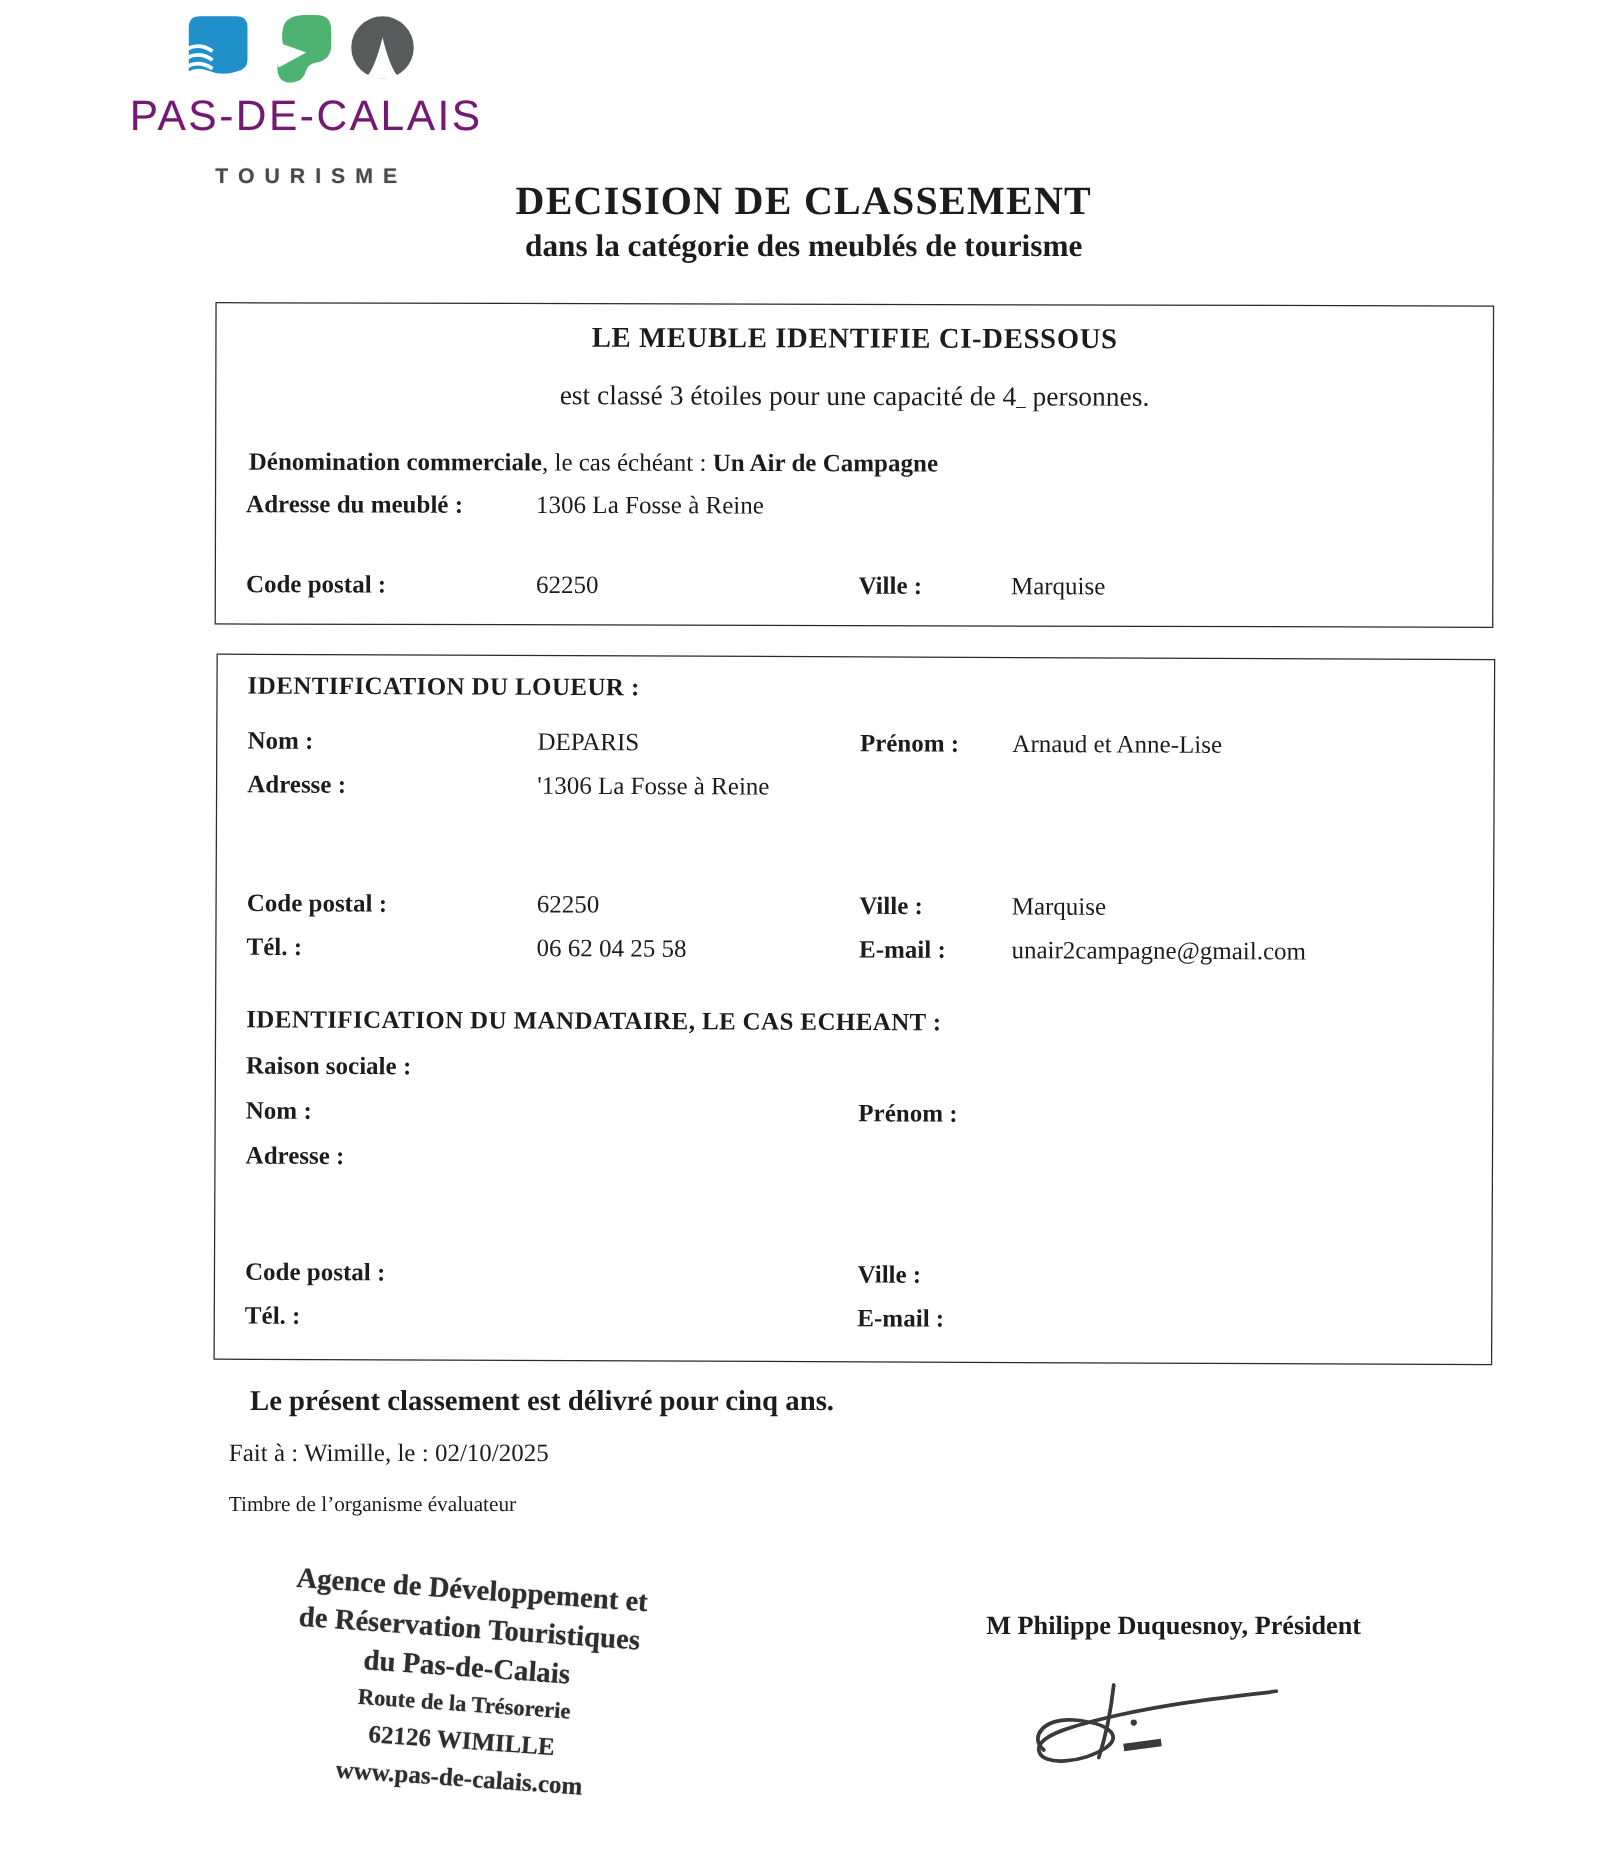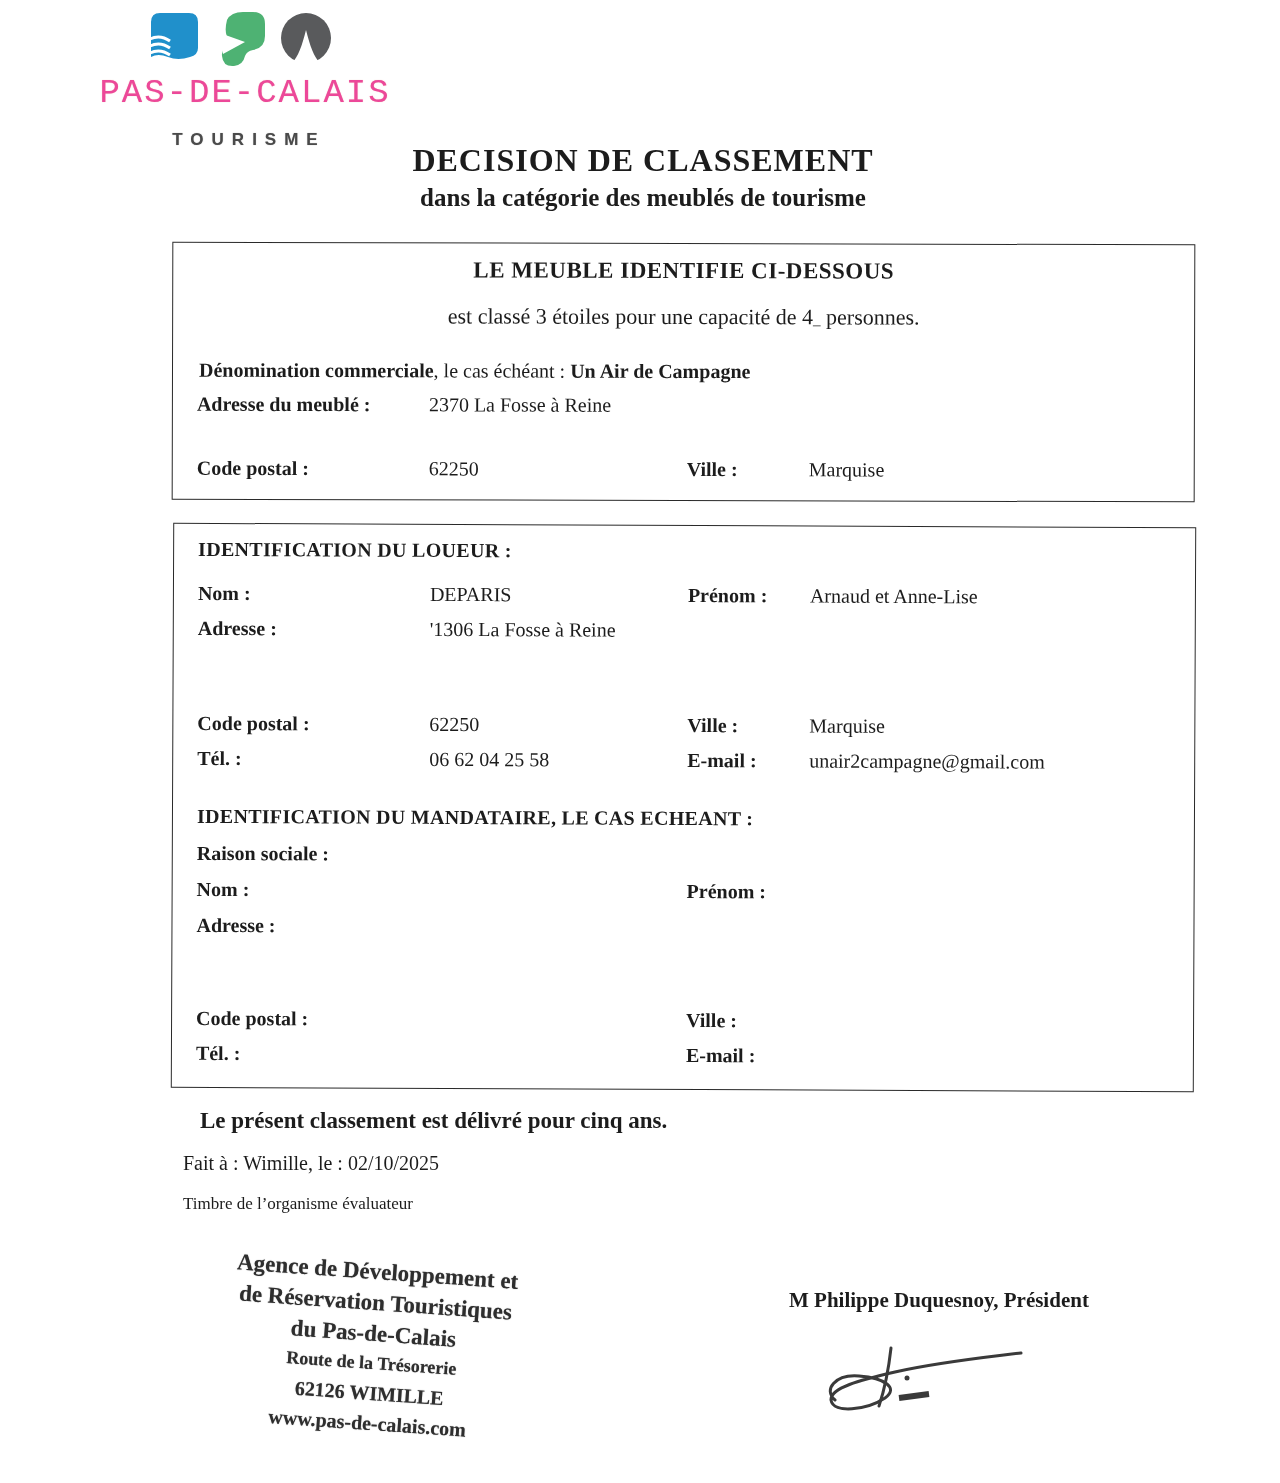--- a/index.html
+++ b/index.html
@@ -8,23 +8,23 @@
     width:1280px;height:1483px;
     background:#ffffff;
     font-family:"Liberation Serif", serif;
     color:#1c1c1c;
     overflow:hidden;
   }
   
   .logo{position:absolute;left:95px;top:10px;width:300px;text-align:center;}
   .logo svg{display:block;margin:0 auto;}
   .brand{
-    font-family:Liberation Mono, monospace;
+    font-family:Liberation Sans, sans-serif;
     font-size:34px;letter-spacing:2px;font-weight:400;
-    color:#ec4899;margin-top:6px;
+    color:#701a75;margin-top:6px;
     text-shadow:0 0 1px rgba(228,154,142,.6);
   }
   .subbrand{
     font-family:"Liberation Sans", sans-serif;
     font-size:17px;letter-spacing:8px;font-weight:600;
     color:#4a4a4a;margin-top:18px;margin-left:8px;
     text-shadow:0 0 1px rgba(0,0,0,.35);
   }
   
   .title{
@@ -101,21 +101,21 @@
   <div class="box box1">
     <div class="boxhead" style="top:14px;">LE MEUBLE IDENTIFIE CI-DESSOUS</div>
     <div class="sentence" style="top:60px;">
       <span>est </span><span class="b">classé 3 étoiles</span><span> pour une capacité de  </span><span class="b">4</span><span class="mark">_</span><span class="b">  personnes</span><span>.</span>
     </div>
     <div class="inline-row" style="top:116px;">
       <span class="b">Dénomination commerciale</span><span>, le cas échéant : </span><span class="b">Un Air de Campagne</span>
     </div>
     <div class="row" style="top:150px;">
       <span class="lab">Adresse du meublé :</span>
-      <span>2370 La Fosse à Reine</span>
+      <span>1306 La Fosse à Reine</span>
       <span></span>
       <span></span>
     </div>
     <div class="row" style="top:214px;">
       <span class="lab">Code postal :</span>
       <span>62250</span>
       <span class="lab">Ville :</span>
       <span>Marquise</span>
     </div>
   </div>

